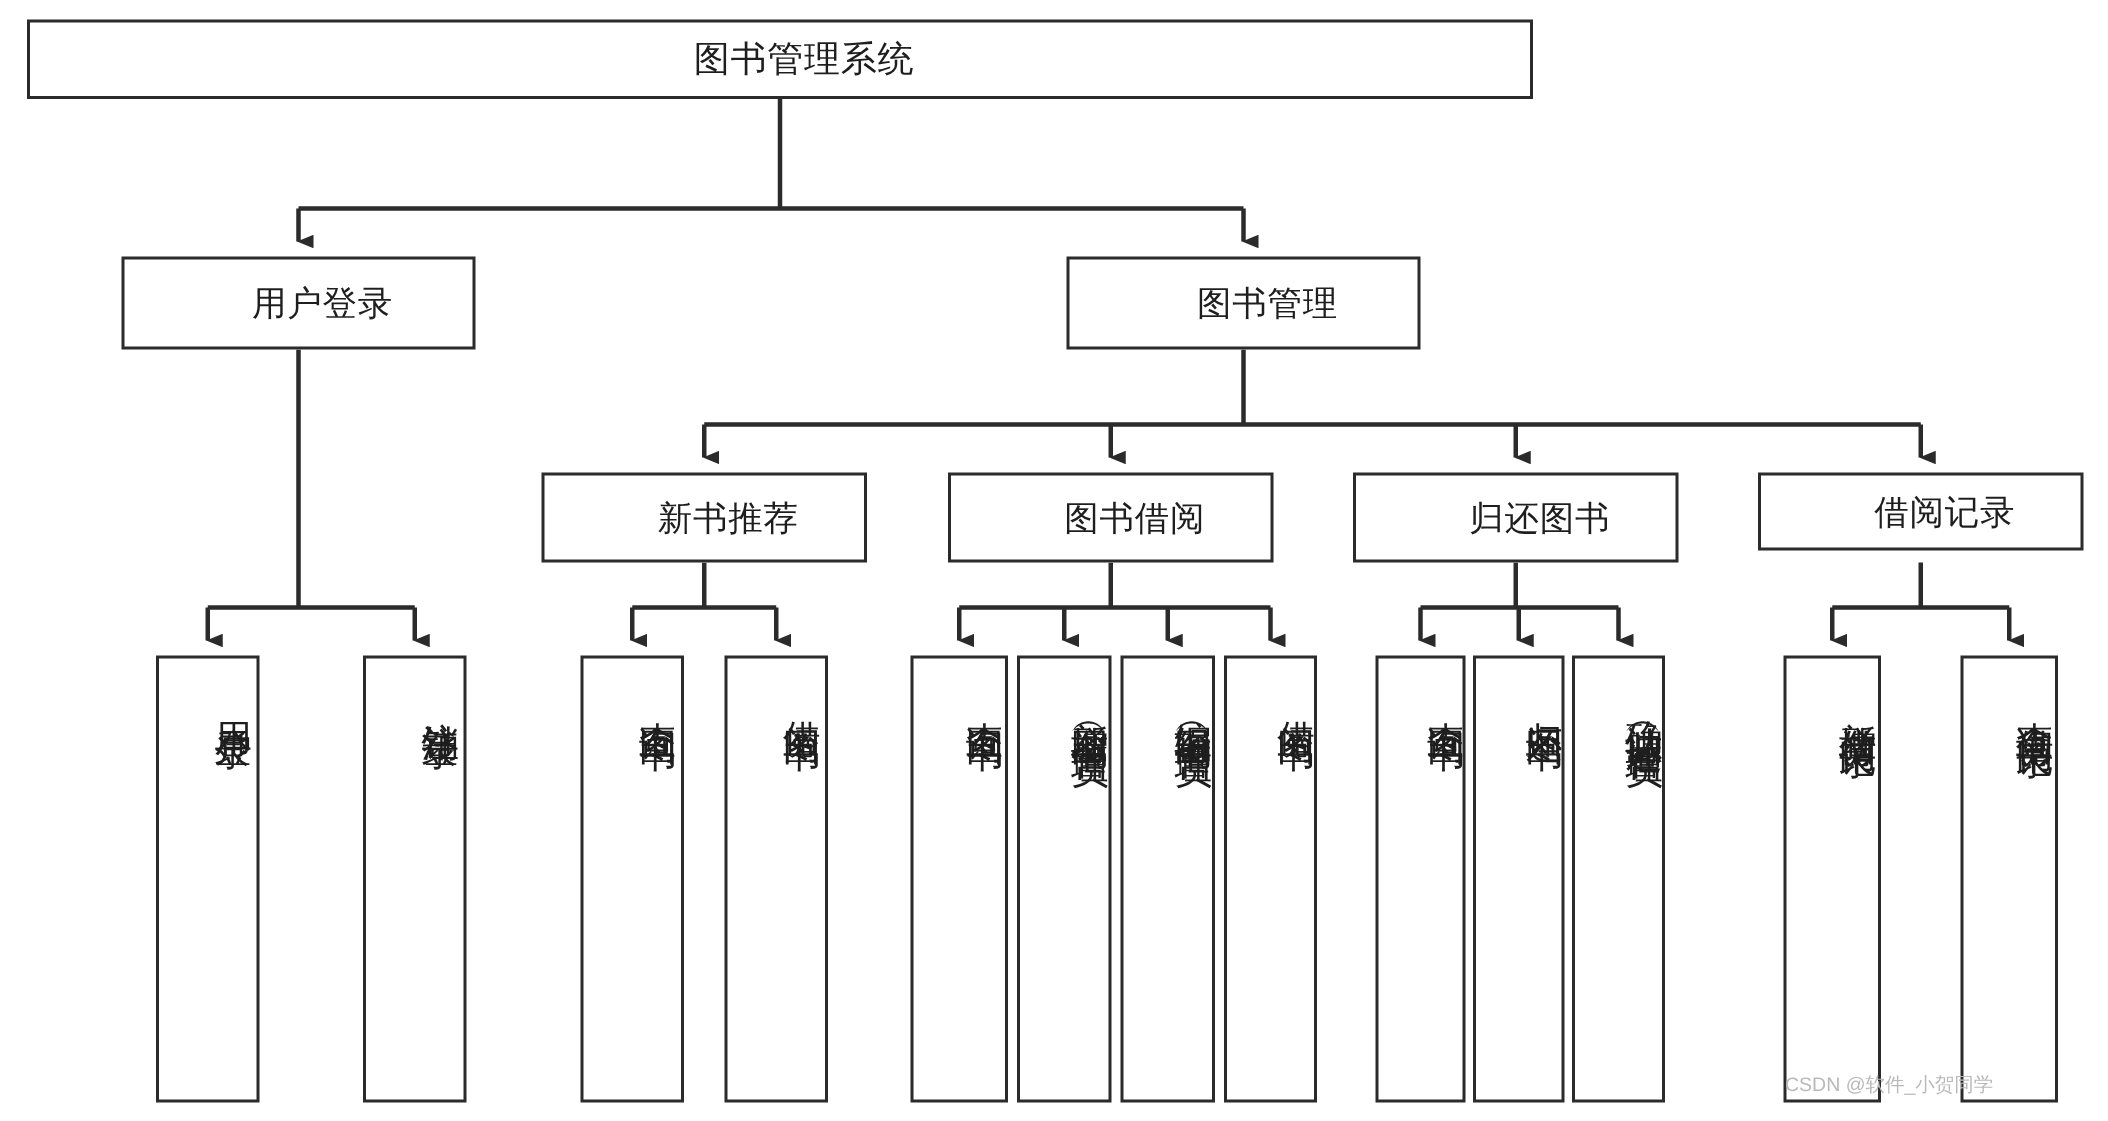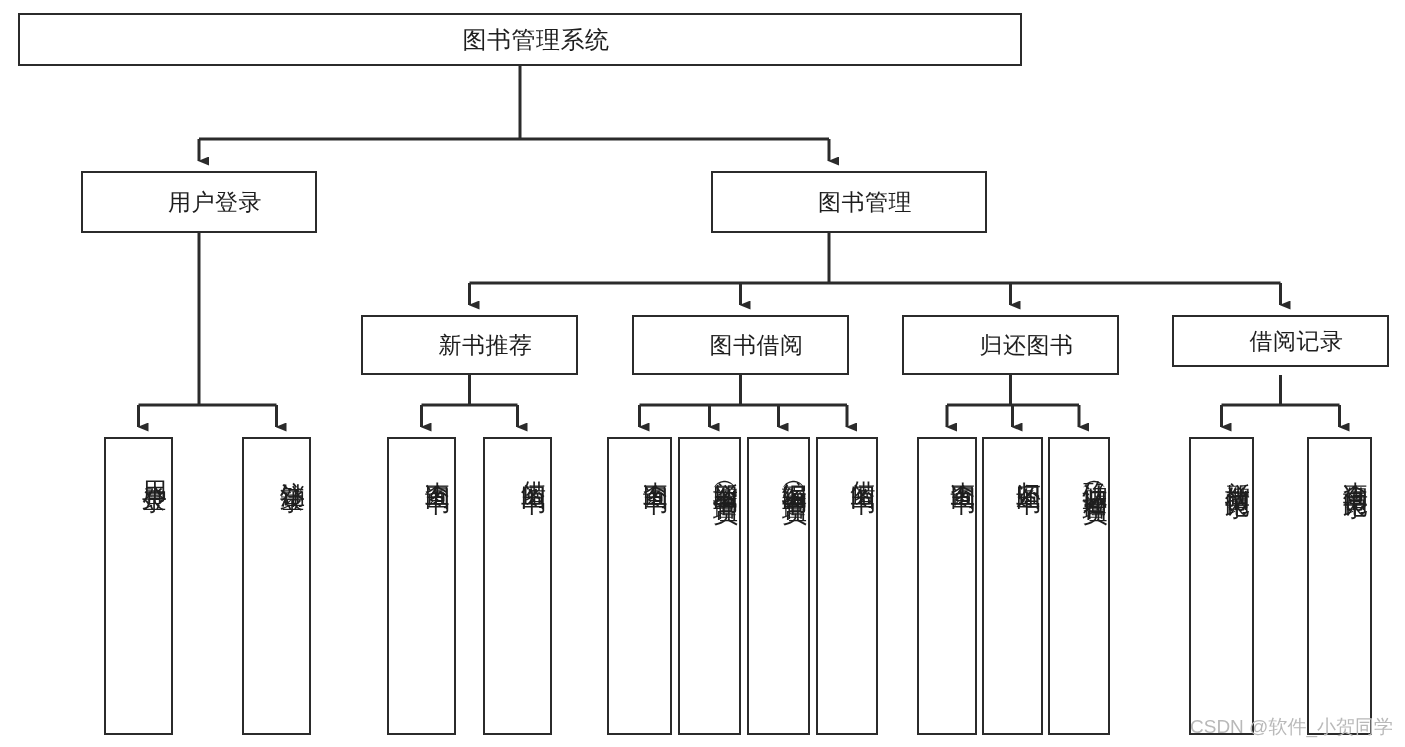--- a/index.html
+++ b/index.html
@@ -58,21 +58,21 @@
     color: #1e1e1e;
     writing-mode: vertical-rl;
     text-orientation: upright;
     letter-spacing: 3px;
     line-height: 1;
     text-align: left;
     white-space: nowrap;
   }
   .watermark {
     position: absolute;
-    font-size: 19px;
+    font-size: 13px;
     color: #b9b9b9;
     white-space: nowrap;
     user-select: none;
   }
 </style>
 </head>
 <body>
 
 <div id="diagram-root">
   <svg class="edges" viewBox="0 0 1405 747" preserveAspectRatio="none">
@@ -118,21 +118,21 @@
       </g>
   </svg>
 
   <div class="node horiz root" style="left: 18px; top: 13px; width: 1004px; height: 53px;">
     <span class="node-label">图书管理系统</span>
   </div>
 
   <div class="node horiz" style="left: 81px; top: 171px; width: 236px; height: 62px;">
     <span class="node-label">用户登录</span>
   </div>
-  <div class="node horiz" style="left: 711px; top: 171px; width: 276px; height: 62px;">
+  <div class="node horiz" style="left: 711px; top: 171px; width: 236px; height: 62px;">
     <span class="node-label">图书管理</span>
   </div>
 
   <div class="node horiz" style="left: 632px; top: 315px; width: 217px; height: 60px;">
     <span class="node-label">图书借阅</span>
   </div>
   <div class="node horiz" style="left: 361px; top: 315px; width: 217px; height: 60px;">
     <span class="node-label">新书推荐</span>
   </div>
   <div class="node horiz" style="left: 902px; top: 315px; width: 217px; height: 60px;">

